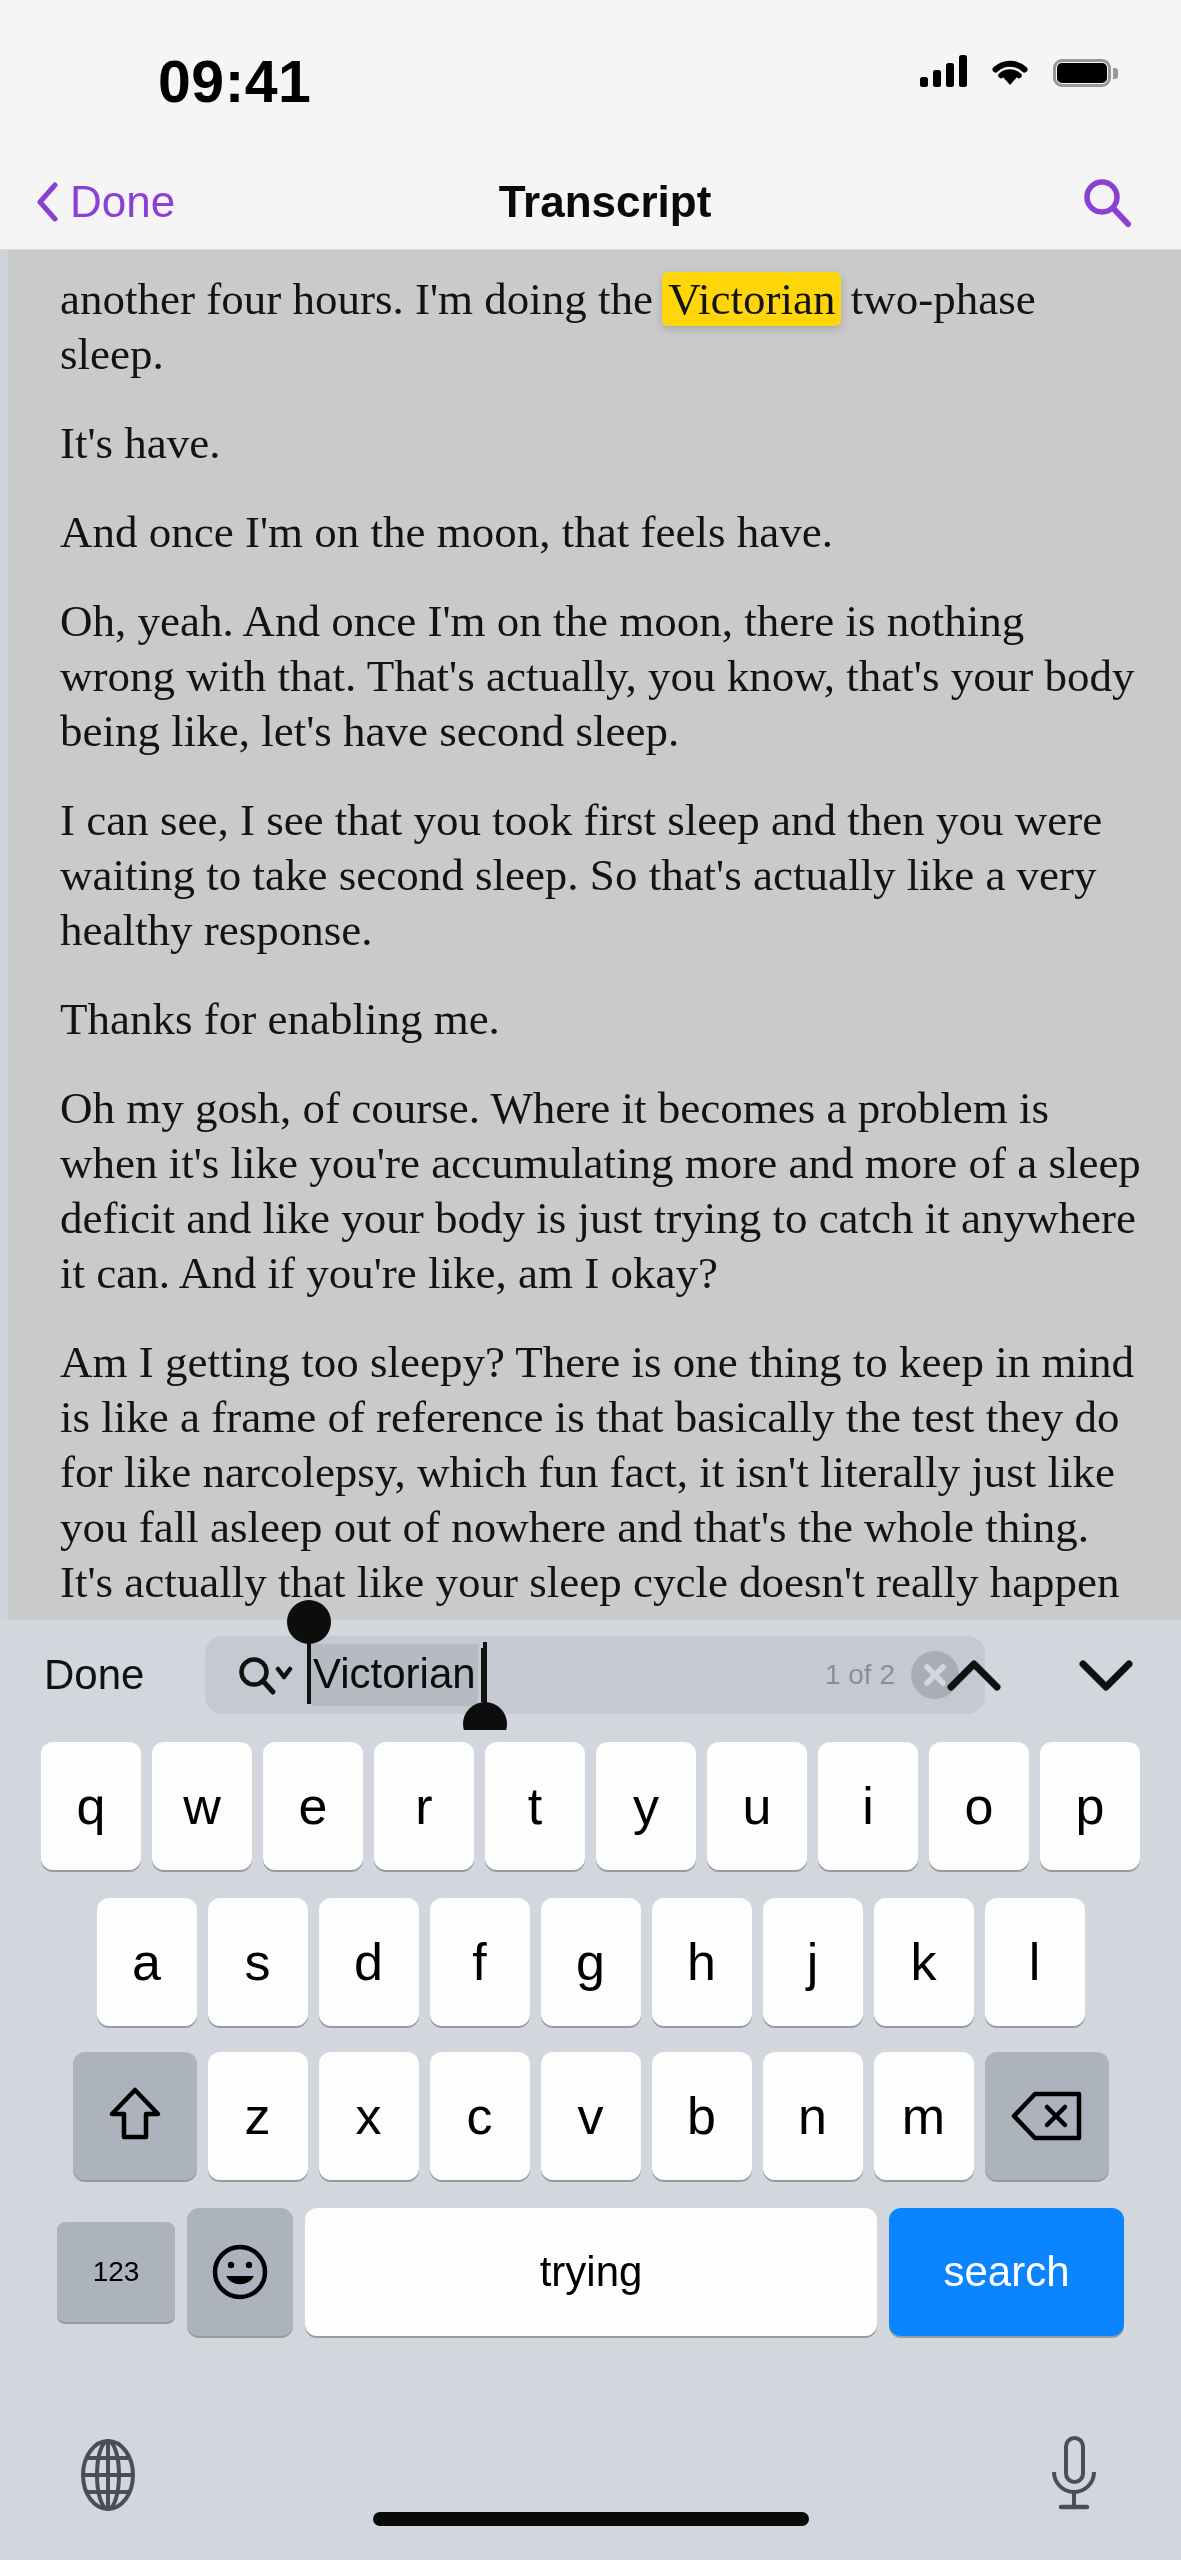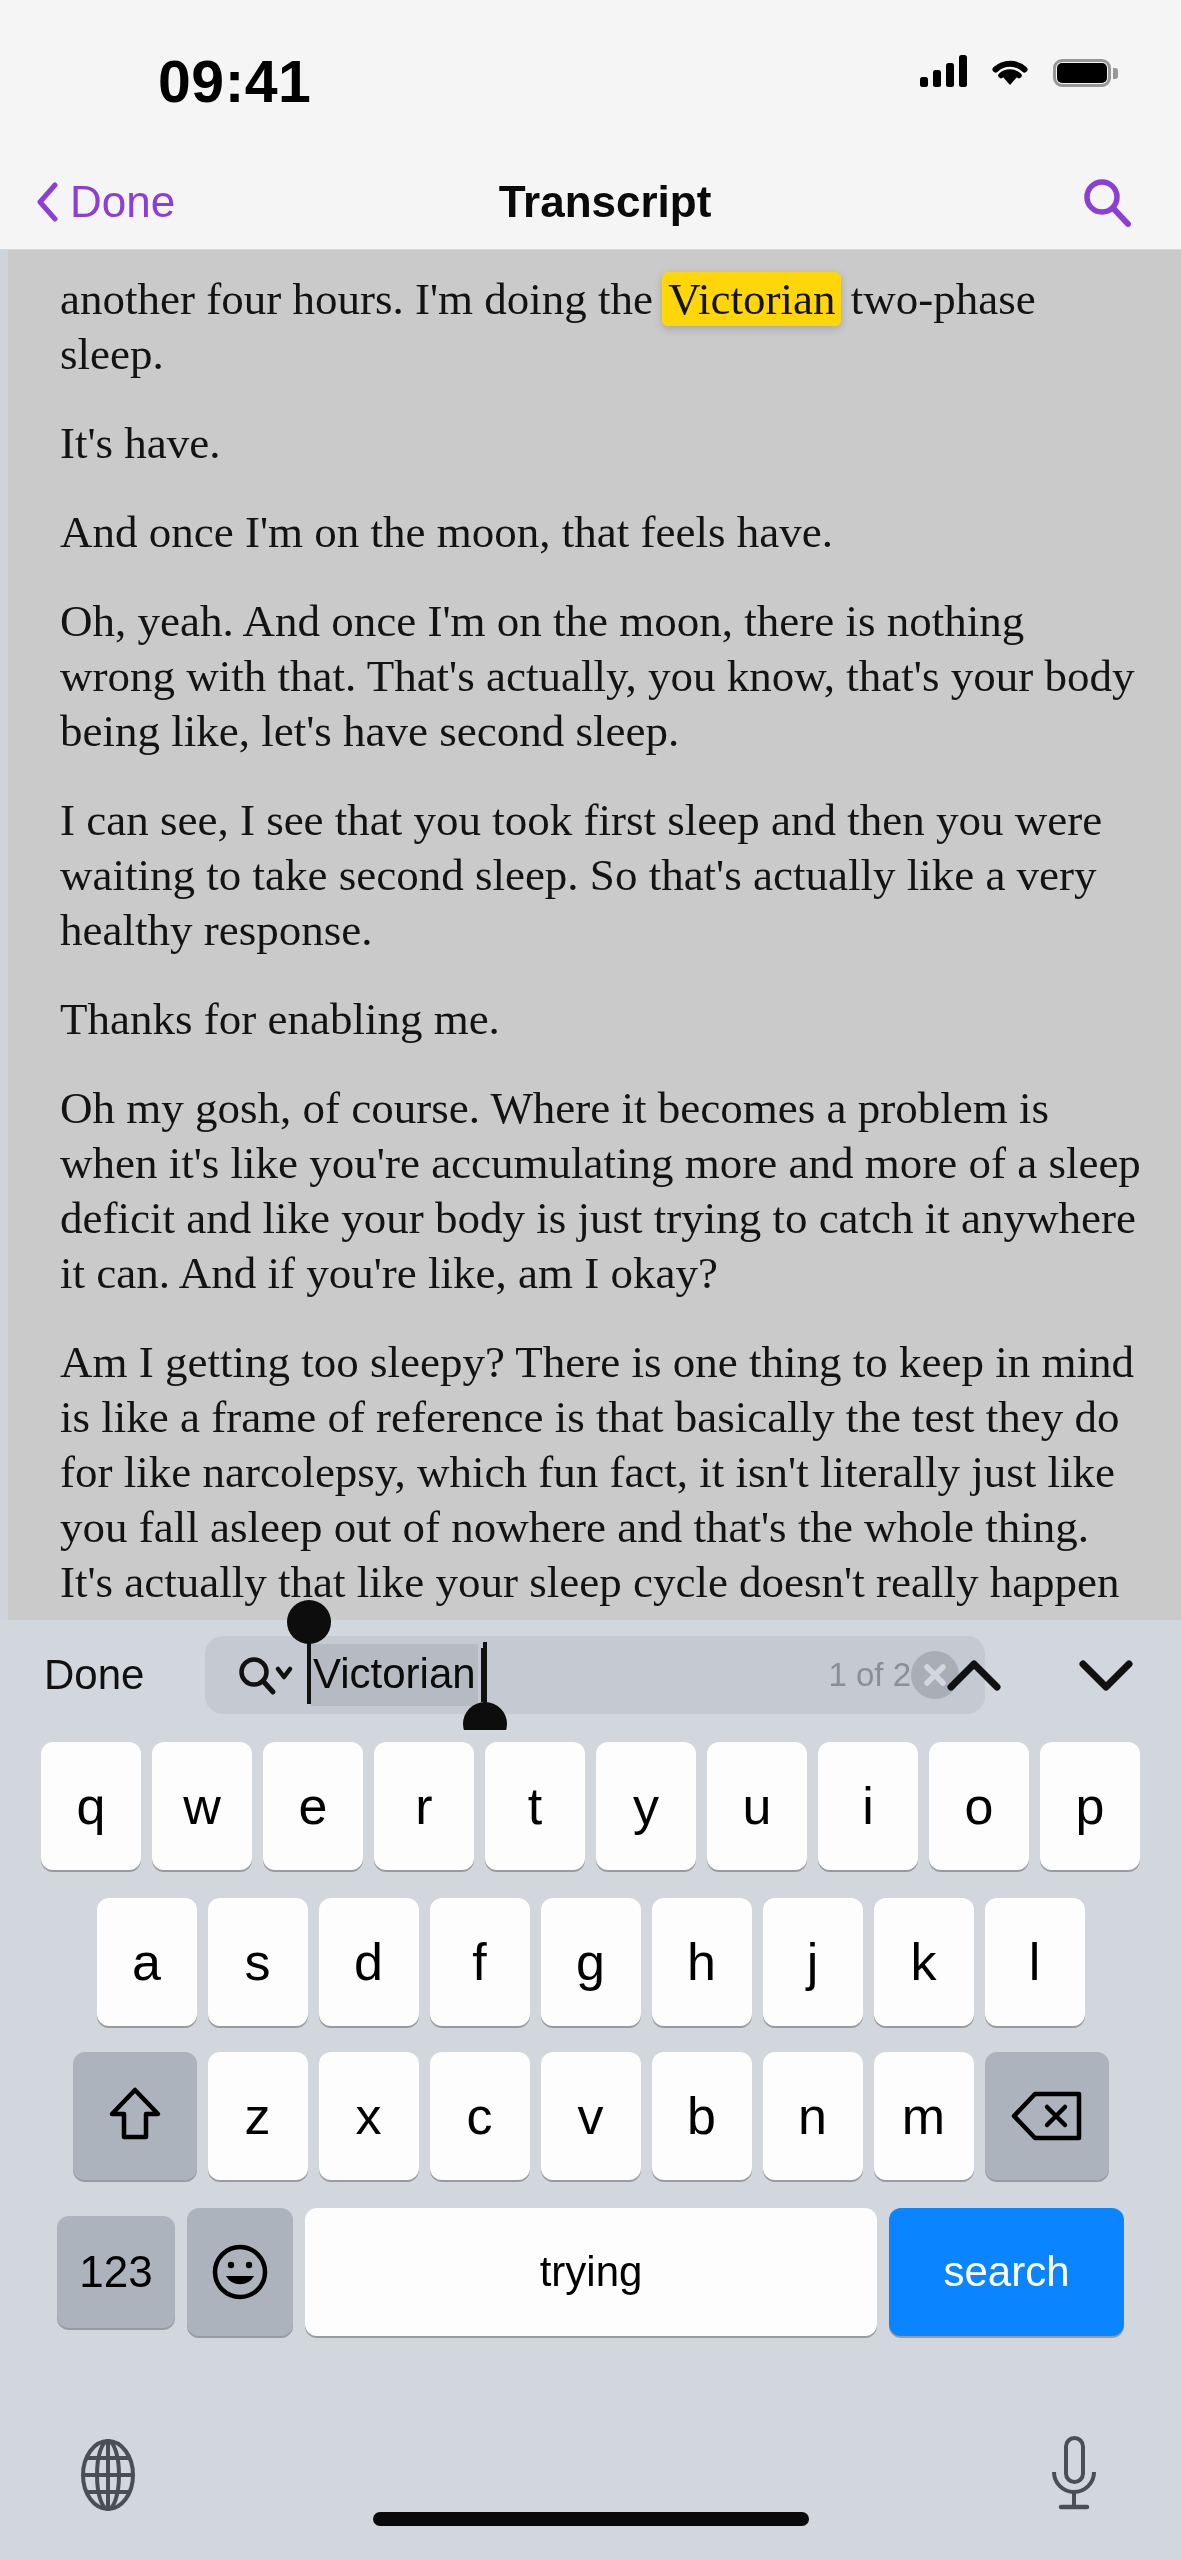--- a/index.html
+++ b/index.html
@@ -116,21 +116,21 @@
   }
   .grab .knob {
     position:absolute; width:44px; height:44px; border-radius:50%;
     background:#0d0d0d; left:-20px;
   }
   .grab.start { left:-4px; top:-2px; height:62px; }
   .grab.start .knob { top:-42px; }
   .grab.end { right:-9px; top:-2px; height:62px; }
   .grab.end .knob { bottom:-42px; }
   .find-count {
-    font-size:33px; color:#8a8f97; white-space:nowrap;
+    font-size:28px; color:#8a8f97; margin-right:16px; white-space:nowrap;
   }
   .clear-btn {
     width:48px; height:48px; border-radius:50%; background:#a9aeb6;
     display:flex; align-items:center; justify-content:center;
     margin-right:26px; flex:0 0 auto;
   }
   .nav-chevrons {
     position:absolute; right:46px; display:flex; align-items:center; gap:74px;
   }
   .chv { width:58px; height:40px; }
@@ -146,21 +146,21 @@
   .krow.r3 { position:absolute; top:322px; left:0; right:0; gap:11px; }
   .krow.r4 { position:absolute; top:478px; left:0; right:0; gap:12px; }
   .key {
     width:100px; height:128px; background:#fdfdfd; border-radius:12px;
     display:flex; align-items:center; justify-content:center;
     font-size:52px; color:#000;
     box-shadow:0 2px 0 rgba(0,0,0,0.28);
   }
   .key.wide { width:124px; background:#adb3bd; }
   .key.fn { background:#adb3bd; }
-  .key.num { width:118px; height:112px; font-size:44px; }
+  .key.num { width:118px; height:100px; font-size:28px;border-radius:8px; }
   .key.emoji { width:106px; height:128px; }
   .key.space { width:572px; height:128px; font-size:42px; }
   .key.search {
     width:235px; height:128px; background:#0a84ff; color:#fff;
     font-size:42px;
   }
   .shift-ic { width:60px; height:62px; }
   .bksp-ic { width:72px; height:54px; }
   .emoji-ic { width:60px; height:60px; }
 

